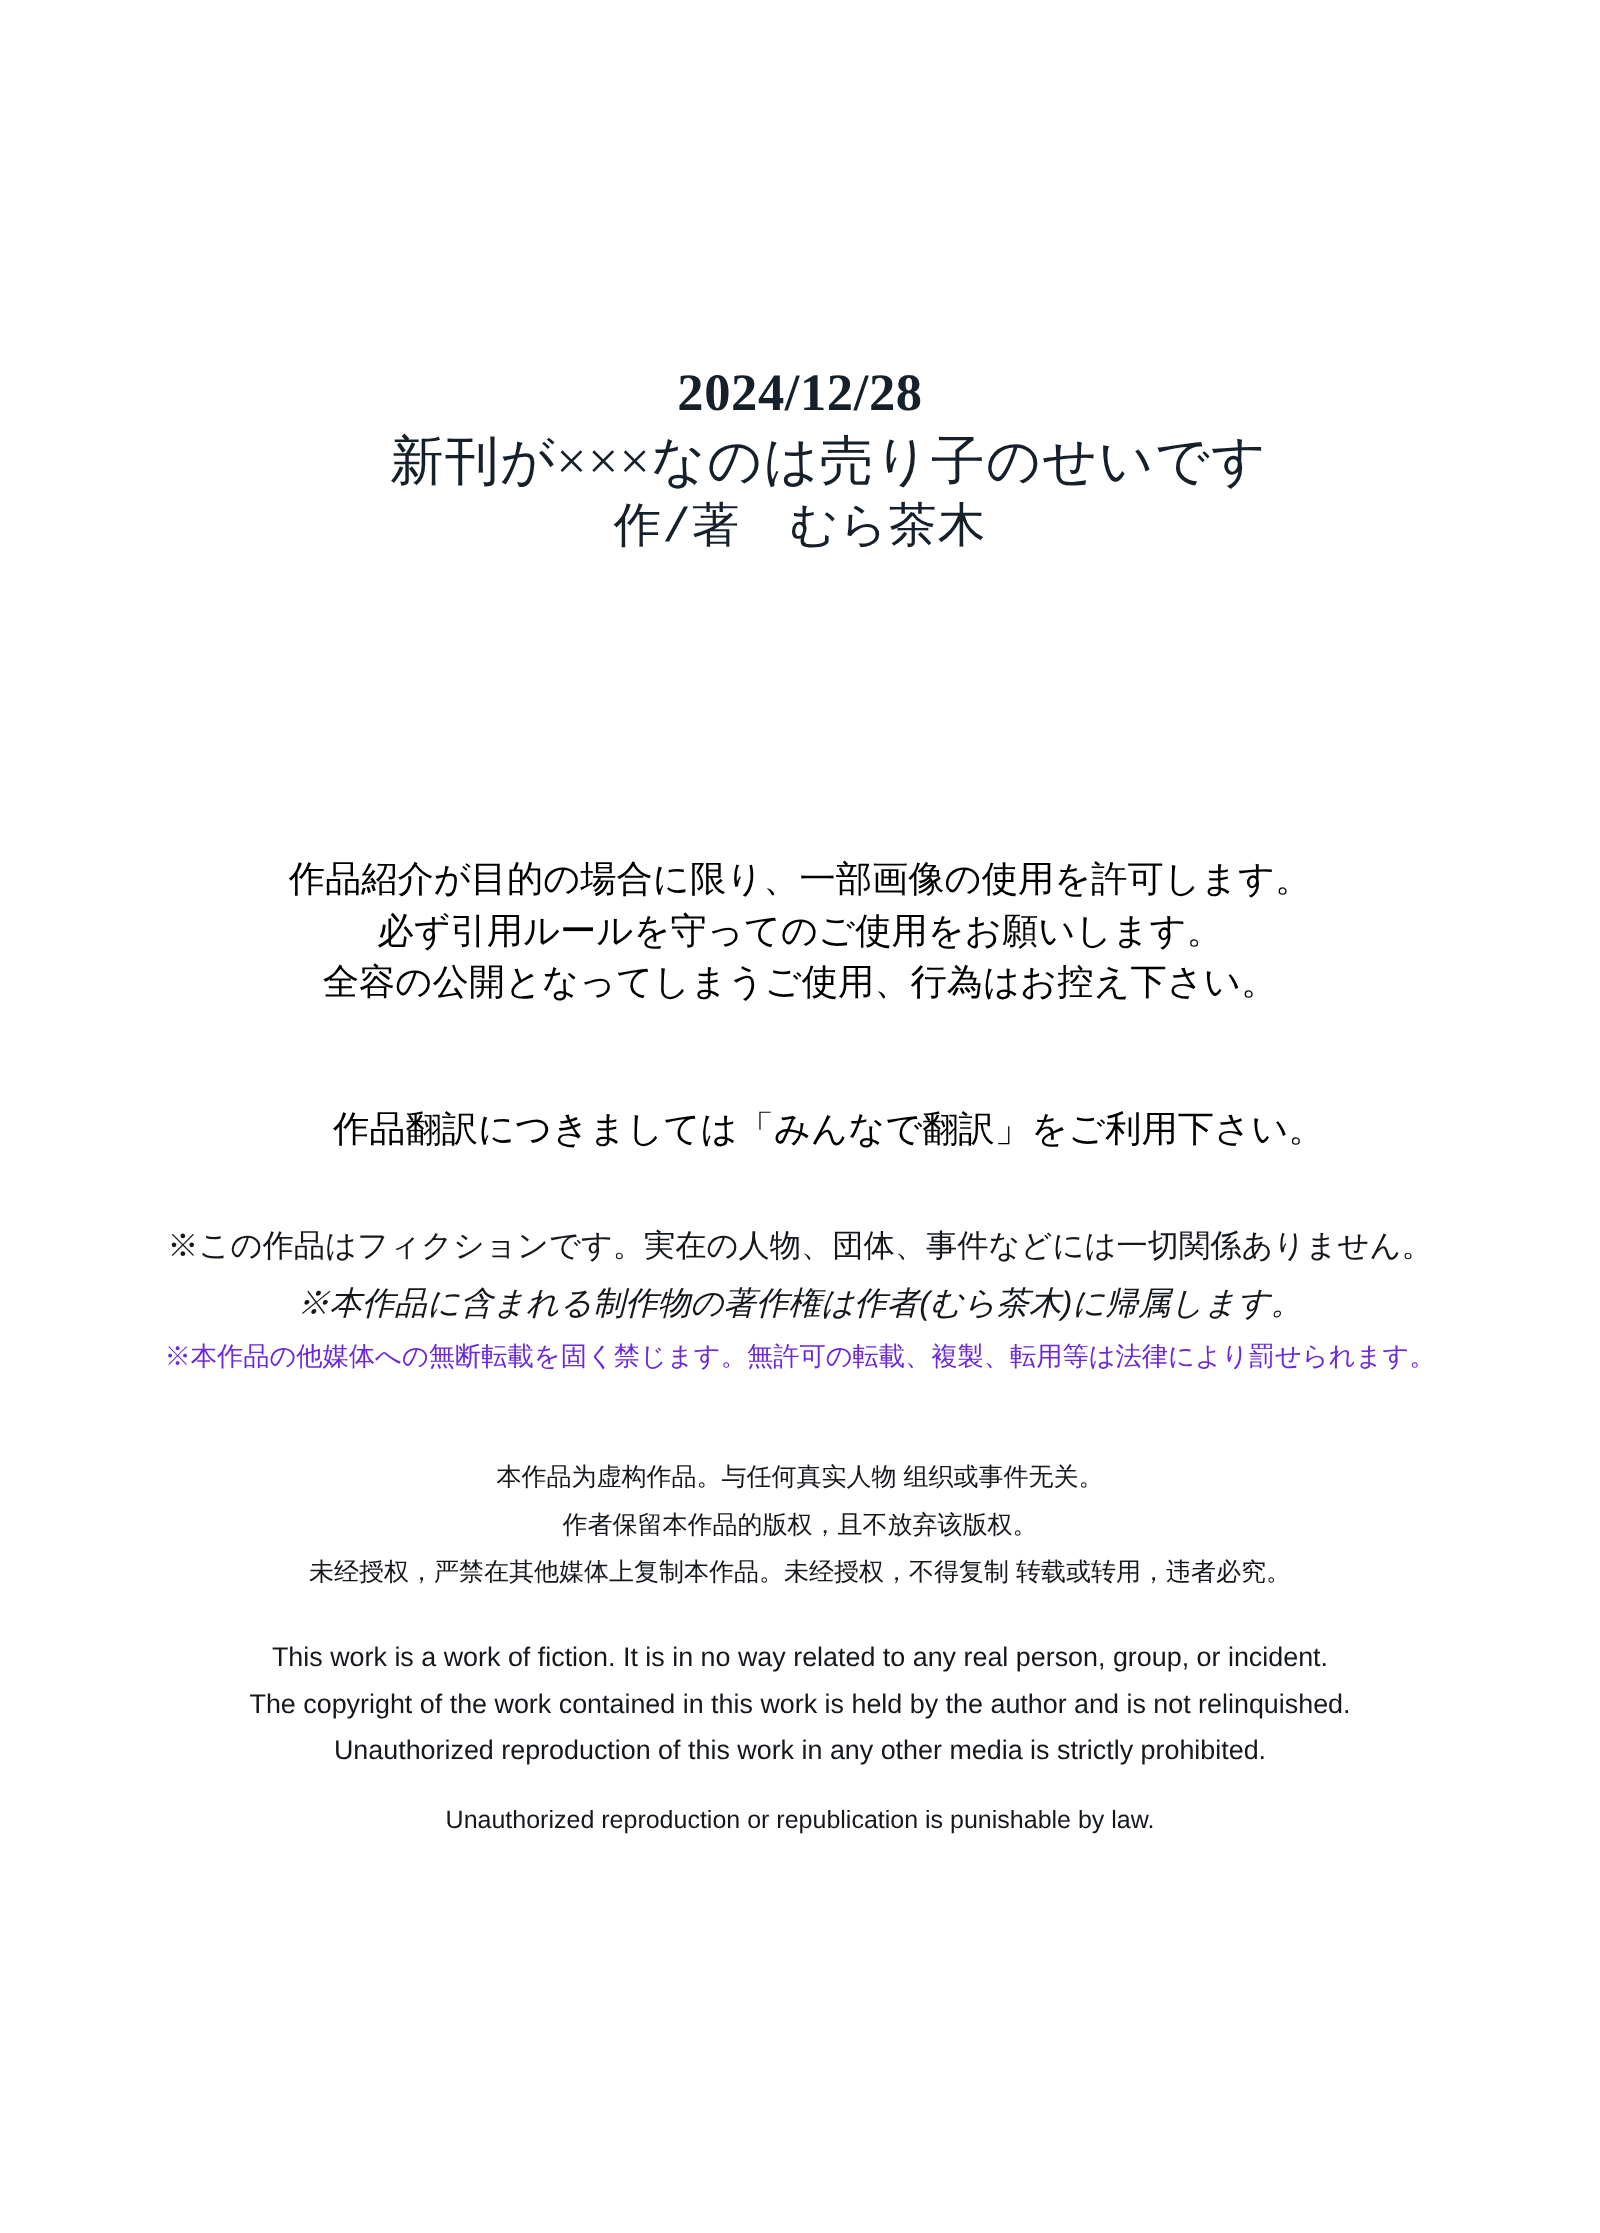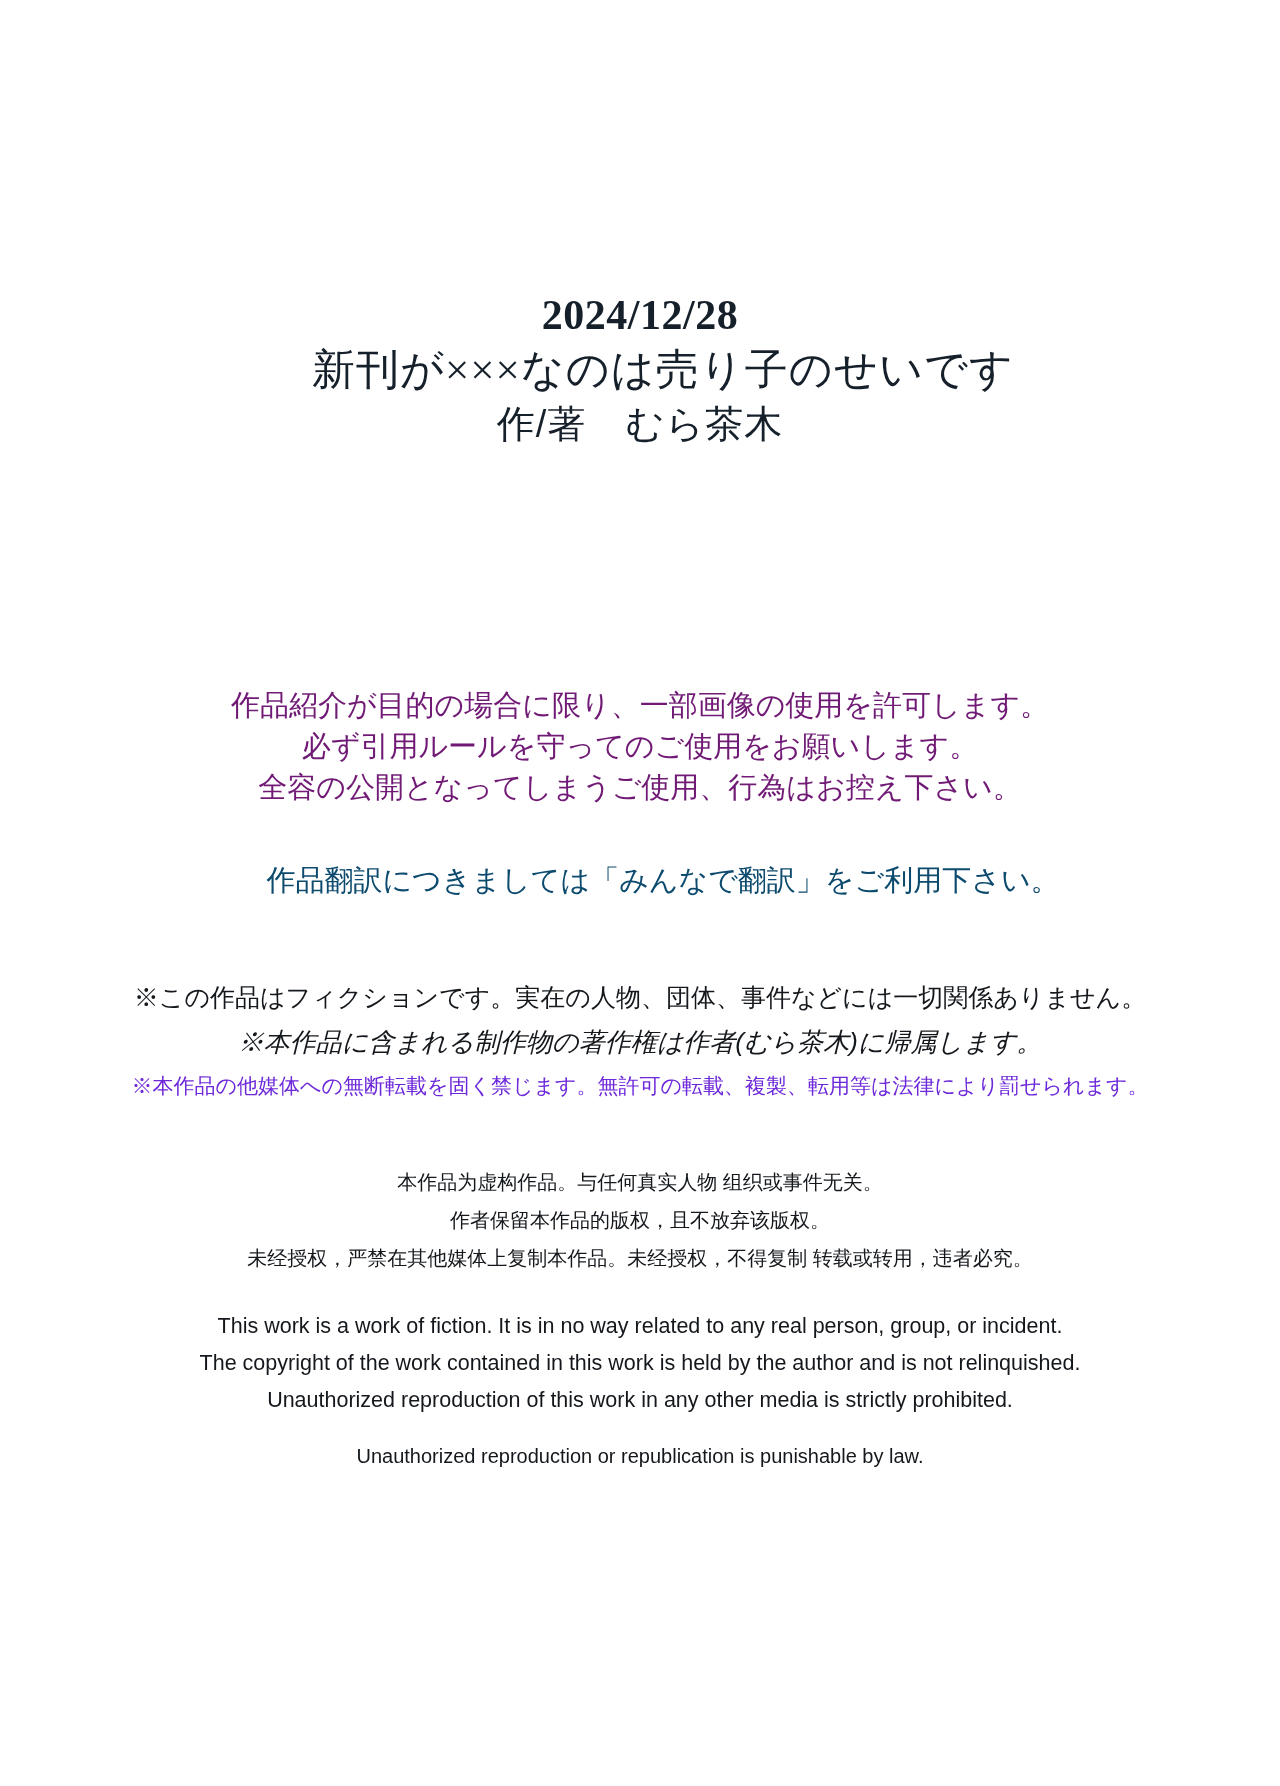--- a/index.html
+++ b/index.html
@@ -39,43 +39,44 @@
   }
   .title-main {
     font-family: "Liberation Serif", serif;
     font-size: 43px;
     line-height: 56px;
     color: #16202b;
     letter-spacing: 1px;
     margin-left: 46px;
   }
   .title-author {
-    font-family: Liberation Sans, sans-serif;
+    font-family: Liberation Mono, monospace;
     font-size: 38px;
     line-height: 52px;
     color: #16202b;
     letter-spacing: 1px;
   }
 
   
   .usage-block {
     position: absolute;
     top: 685px;
     left: 0;
   }
   .usage-line {
     font-size: 29px;
     line-height: 41px;
-    color: #701a75;
+    color: #000000;
+    font-family: Liberation Mono, monospace;
   }
   .usage-translate {
-    margin-top: 52px;
+    margin-top: 76px;
     font-size: 29px;
     line-height: 41px;
-    color: #0c4a6e;
+    color: #000000;
     padding-left: 46px;
   }
 
   
   .jp-disclaimer {
     position: absolute;
     top: 975px;
     left: 0;
     text-align: center;
   }

